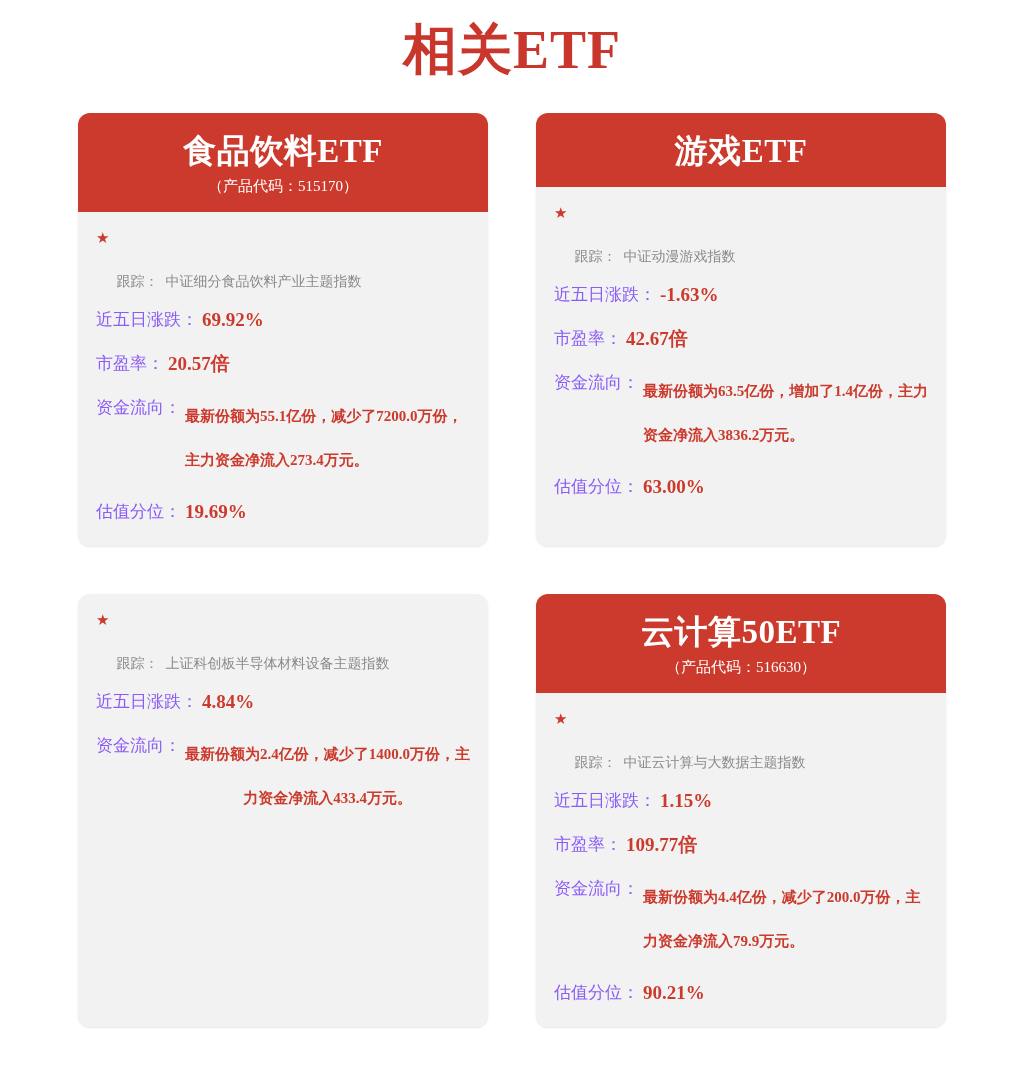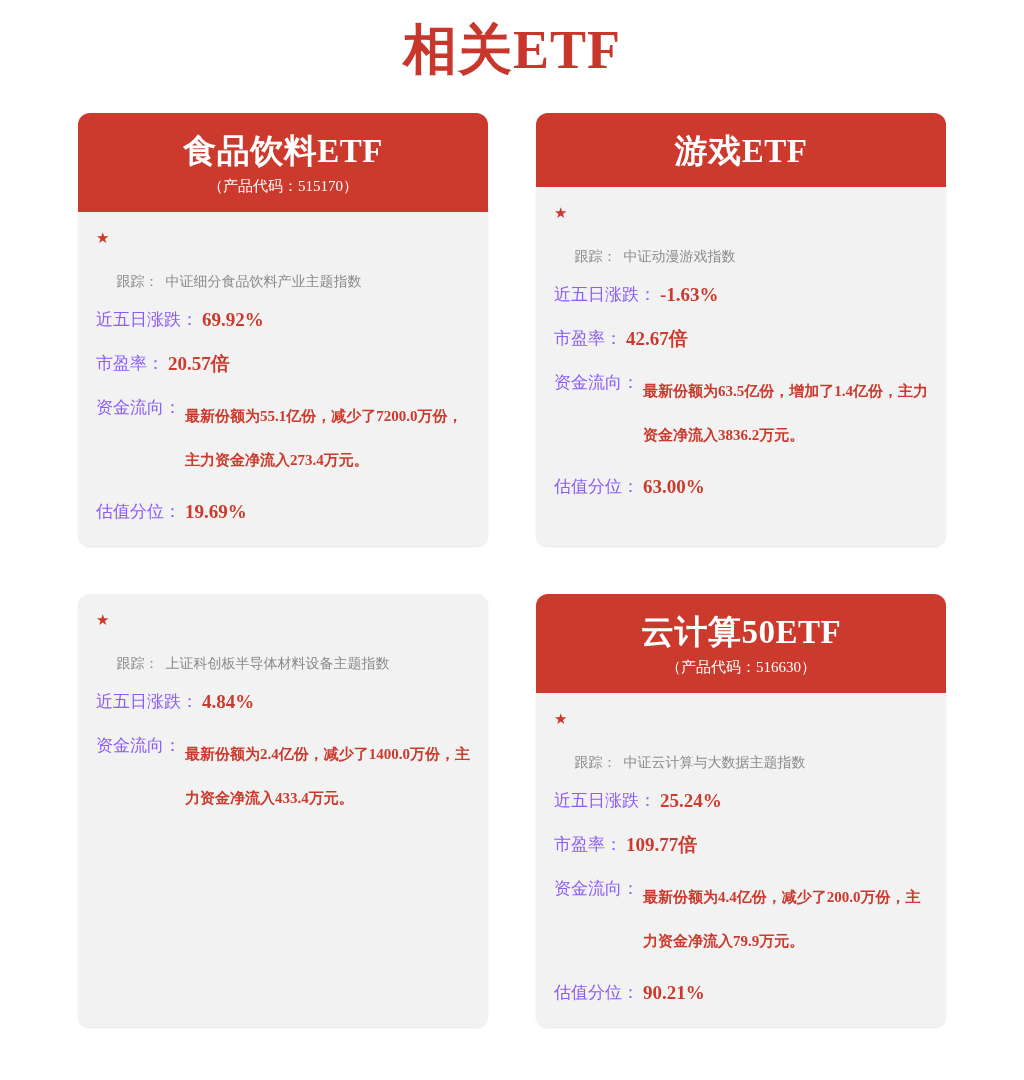--- a/index.html
+++ b/index.html
@@ -87,20 +87,21 @@
     line-height: 20px;
     margin-top: 44px;
   }
   .row {
     display: flex;
     align-items: flex-start;
     margin-bottom: 16px;
   }
   .row:last-child {
     margin-bottom: 0;
+    text-align: center;
   }
   .row-label {
     color: #8b5cf6;
     font-size: 17px;
     line-height: 28px;
     white-space: nowrap;
     flex: 0 0 auto;
     padding-right: 4px;
   }
   .row-value {
@@ -206,21 +207,21 @@
         <div class="card-code">（产品代码：516630）</div>
       </div>
       <div class="card-body">
         <div class="track-row">
           <span class="star-icon">★</span>
           <span class="track-text">跟踪：</span>
           <span class="track-text">中证云计算与大数据主题指数</span>
         </div>
         <div class="row">
           <span class="row-label">近五日涨跌：</span>
-          <span class="row-value">25.24%</span>
+          <span class="row-value">1.15%</span>
         </div>
         <div class="row">
           <span class="row-label">市盈率：</span>
           <span class="row-value">109.77倍</span>
         </div>
         <div class="row">
           <span class="row-label">资金流向：</span>
           <span class="row-value flow">最新份额为4.4亿份，减少了200.0万份，主力资金净流入79.9万元。</span>
         </div>
         <div class="row">

